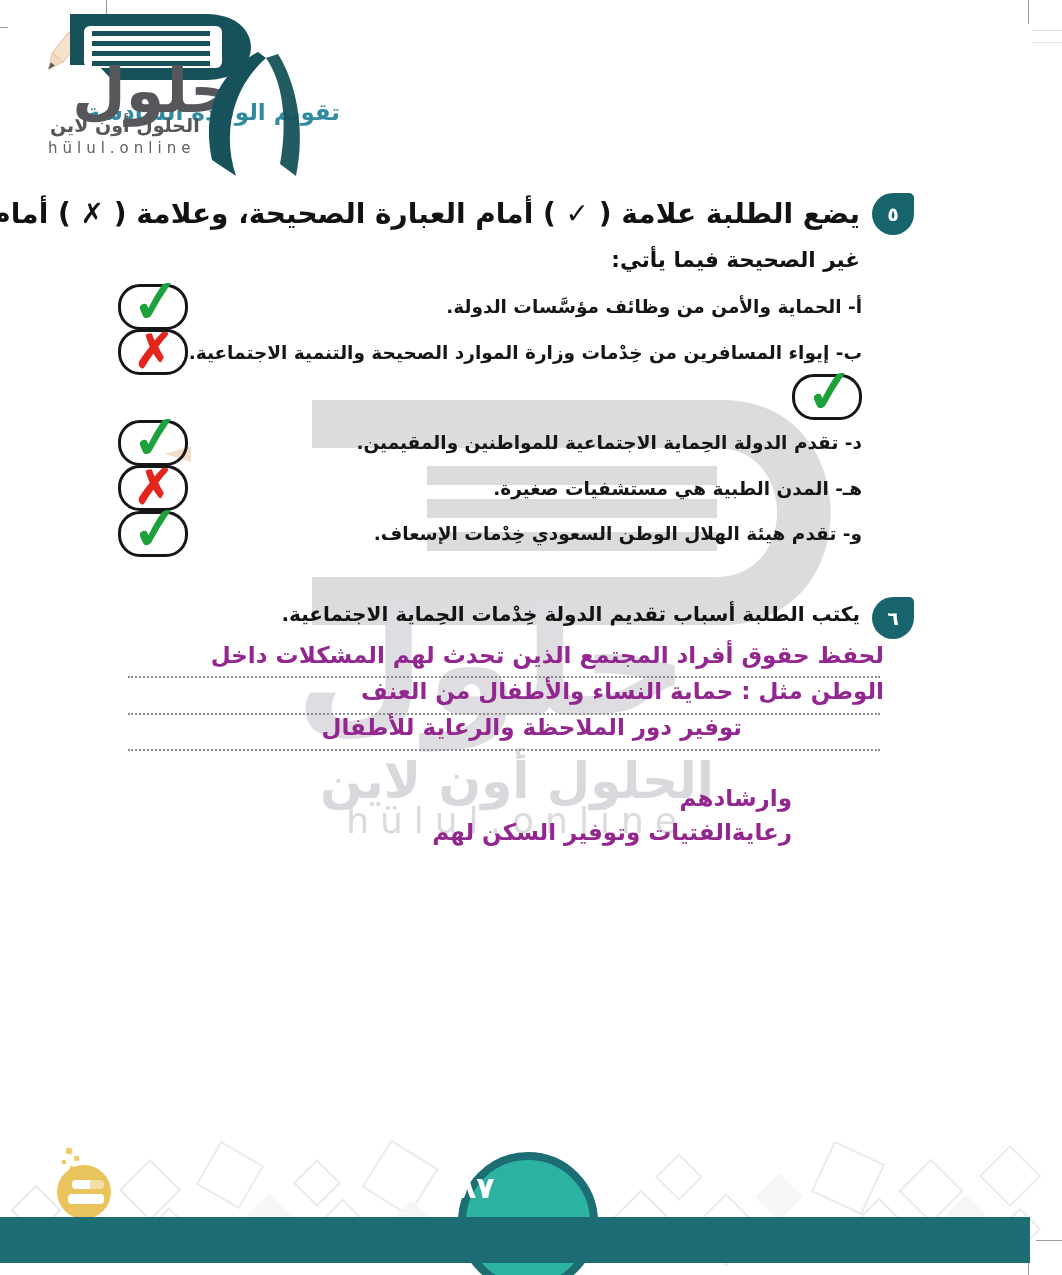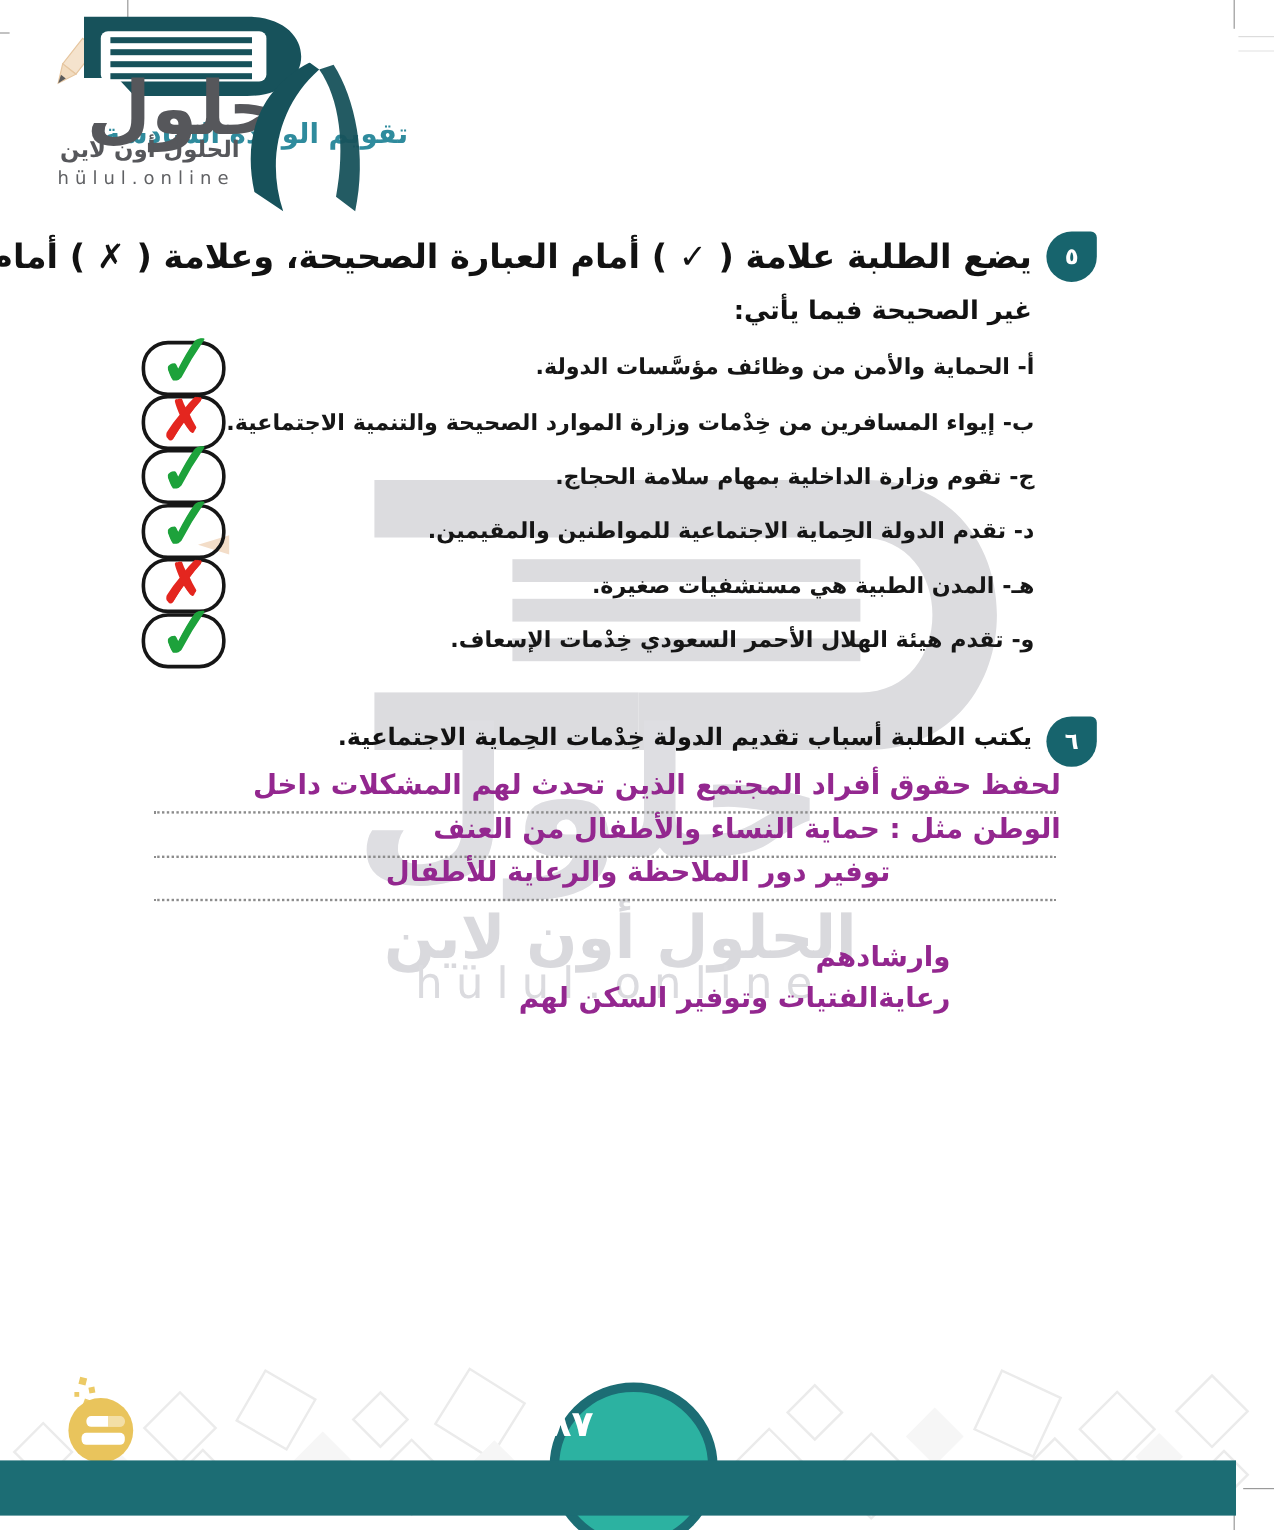--- a/index.html
+++ b/index.html
@@ -146,39 +146,38 @@
       <span class="mark mark-check">✓</span>
     </span>
   </div>
       <div class="q5-row">
     <span class="q5-label">ب- إيواء المسافرين من خِدْمات وزارة الموارد الصحيحة والتنمية الاجتماعية.</span>
     <span class="oval">
       <span class="mark mark-cross">✗</span>
     </span>
   </div>
       <div class="q5-row">
-    <span class="q5-label">ج- تقوم وزارة الداخلية بمهام سلامة الحجاج.</span>
     <span class="oval">
       <span class="mark mark-check">✓</span>
     </span>
   </div>
       <div class="q5-row">
     <span class="q5-label">د- تقدم الدولة الحِماية الاجتماعية للمواطنين والمقيمين.</span>
     <span class="oval">
       <span class="mark mark-check">✓</span>
     </span>
   </div>
       <div class="q5-row">
     <span class="q5-label">هـ- المدن الطبية هي مستشفيات صغيرة.</span>
     <span class="oval">
       <span class="mark mark-cross">✗</span>
     </span>
   </div>
       <div class="q5-row">
-    <span class="q5-label">و- تقدم هيئة الهلال الأحمر السعودي خِدْمات الإسعاف.</span>
+    <span class="q5-label">و- تقدم هيئة الهلال الوطن السعودي خِدْمات الإسعاف.</span>
     <span class="oval">
       <span class="mark mark-check">✓</span>
     </span>
   </div>
     </div>
 
   <div class="badge" id="q6-badge">٦</div>
   <div id="q6-prompt">يكتب الطلبة أسباب تقديم الدولة خِدْمات الحِماية الاجتماعية.</div>
   <div class="dotline" style="top:676px;"></div>
   <div class="dotline" style="top:713px;"></div>

